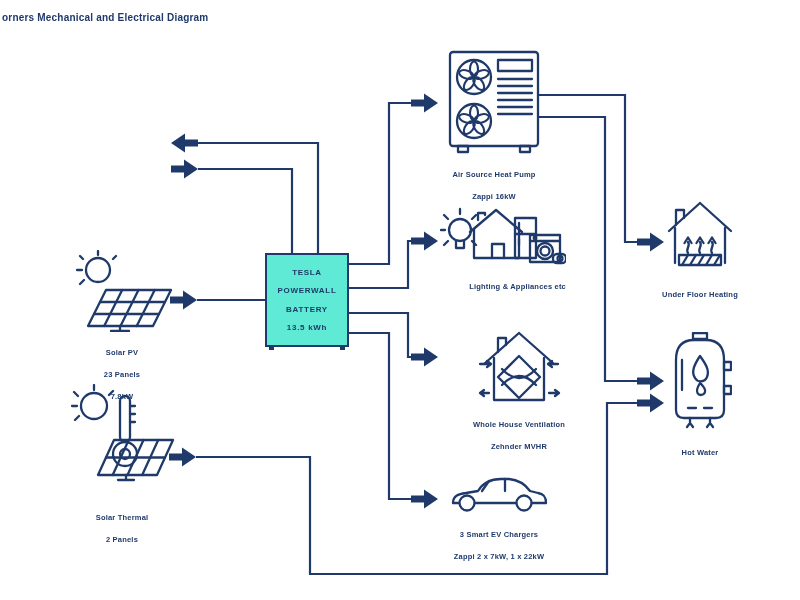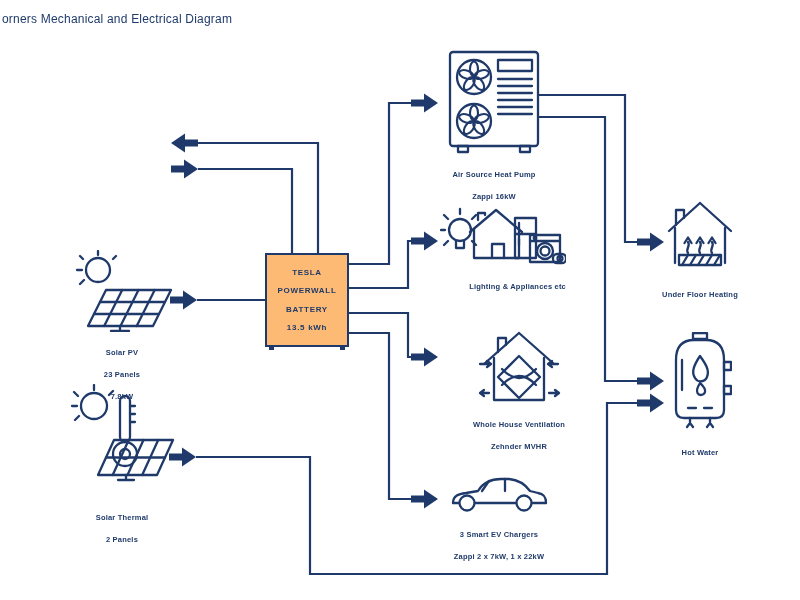--- a/index.html
+++ b/index.html
@@ -1,28 +1,28 @@
 <!DOCTYPE html>
 <html><head>
 <meta charset="utf-8">
 <style>
   :root{ --ink:#1f3a6a; }
   html,body{margin:0;padding:0;background:#fff;}
   .canvas{position:relative;width:800px;height:600px;background:#fff;overflow:hidden;
           font-family:"Liberation Sans",sans-serif;color:var(--ink);}
-  .title{position:absolute;left:2px;top:12px;font-size:12px;font-weight:400;letter-spacing:.2px;}
+  .title{position:absolute;left:2px;top:12px;font-size:10px;font-weight:700;letter-spacing:.2px;}
   .wires{position:absolute;left:0;top:0;}
   .wires polyline{fill:none;stroke:var(--ink);stroke-width:2.2px;}
   .wires polygon{fill:var(--ink);stroke:none;}
   .node{position:absolute;display:flex;flex-direction:column;align-items:center;gap:12px;}
   .lbl{font-size:7.5px;font-weight:600;line-height:1.35;letter-spacing:.2px;text-align:center;
        white-space:nowrap;color:var(--ink);}
   svg.ic{display:block;fill:none;stroke:var(--ink);stroke-width:2.3;stroke-linecap:round;stroke-linejoin:round;}
   .battery{position:absolute;left:265px;top:253px;width:84px;height:94px;box-sizing:border-box;
-           border:2.4px solid var(--ink);background:#fdba74;display:flex;flex-direction:column;
+           border:2.4px solid var(--ink);background:#5eead4;display:flex;flex-direction:column;
            justify-content:space-evenly;align-items:center;padding:4px 0;
            font-size:8px;font-weight:600;letter-spacing:.7px;}
   .bfoot{position:absolute;width:5px;height:5px;background:var(--ink);bottom:-5px;}
   .bfoot.l{left:2px;} .bfoot.r{right:2px;}
   .mt4{margin-top:4px;} .mt6{margin-top:19px;}
 </style>
 </head>
 <body>
 
 <div class="canvas">

